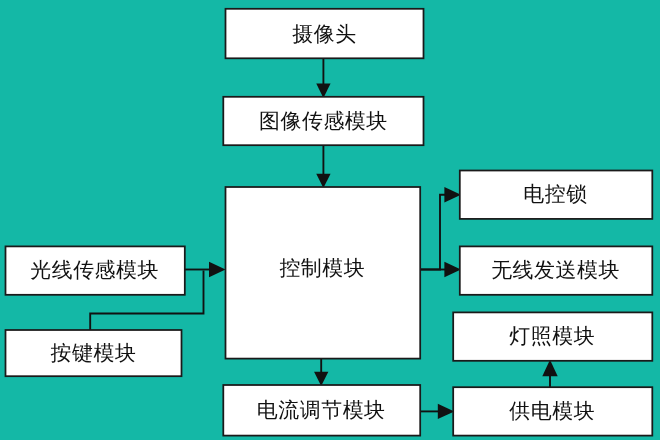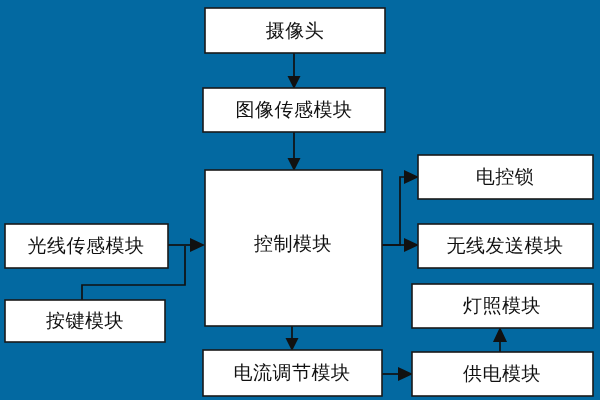--- a/index.html
+++ b/index.html
@@ -10,21 +10,21 @@
   body {
     width: 600px;
     height: 400px;
     font-family: "DejaVu Serif", "Liberation Serif", serif;
     overflow: hidden;
   }
   #diagram-root {
     position: relative;
     width: 600px;
     height: 400px;
-    background: #0369a1;
+    background: #14b8a6;
   }
   svg#flow-svg {
     position: absolute;
     top: 0;
     left: 0;
     width: 600px;
     height: 400px;
     display: block;
   }
   .node-rect {

